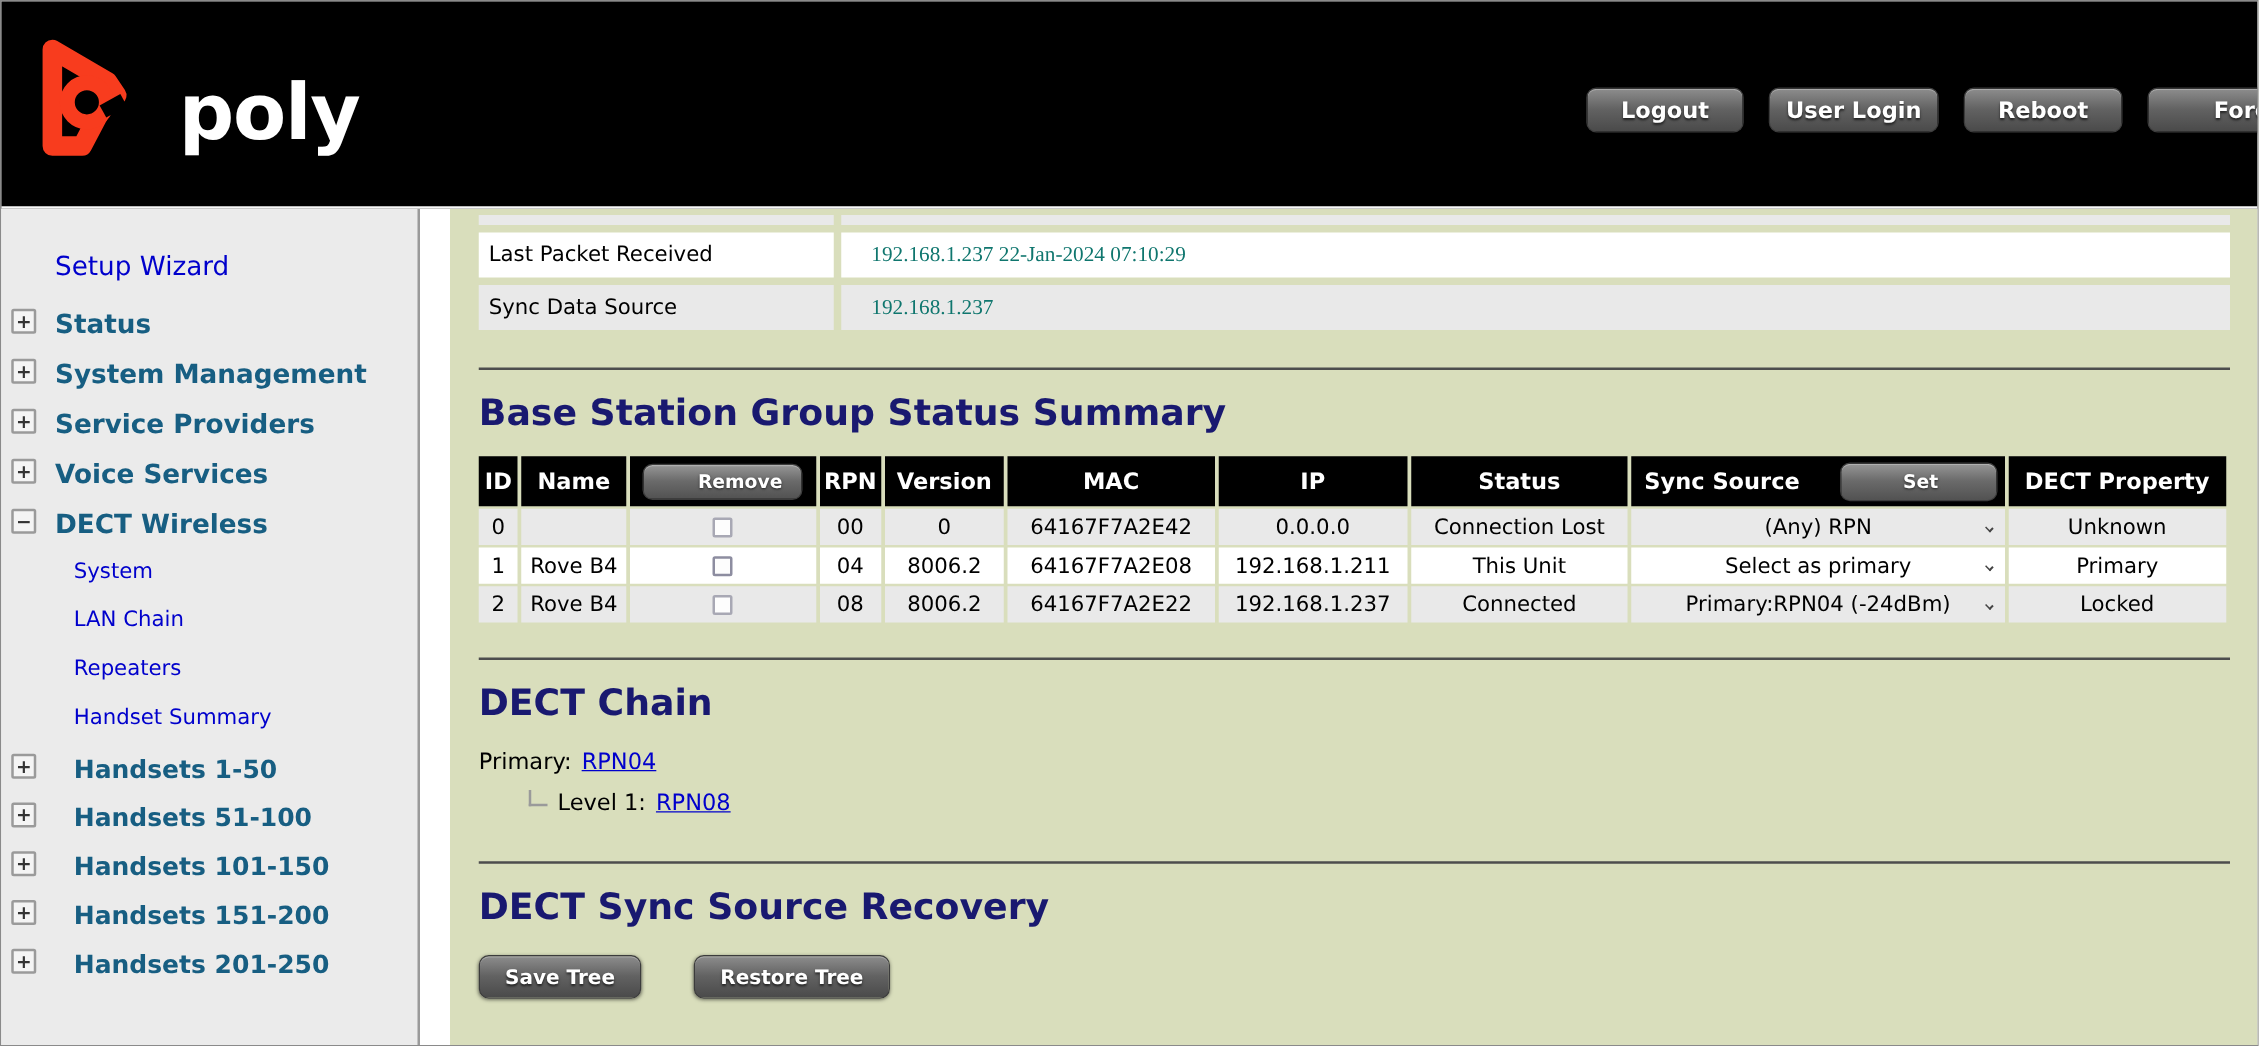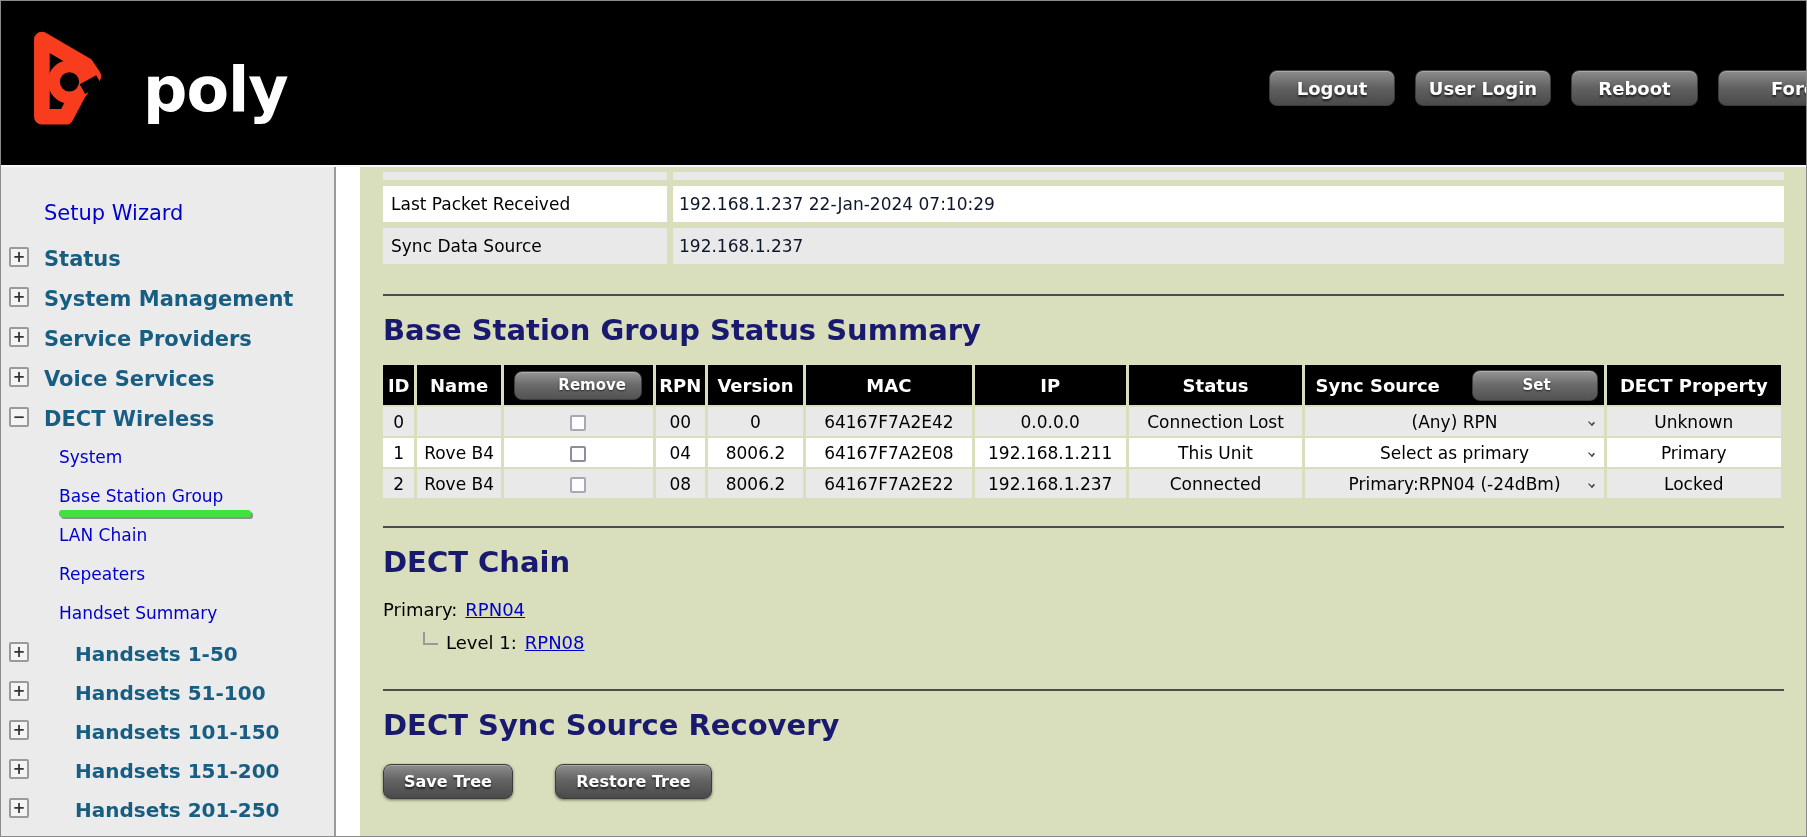--- a/index.html
+++ b/index.html
@@ -68,21 +68,21 @@
   .nav-row.sub { height: 39px; padding-left: 58px; }
   .nav-row.handsets { height: 39px; padding-left: 8px; }
   .expander {
     width: 20px; height: 20px; min-width: 20px;
     border: 2px solid #9a9a9a; background: #f4f4f4; border-radius: 2px;
     color: #333; font-size: 15px; font-weight: bold; line-height: 16px;
     display: flex; align-items: center; justify-content: center;
     cursor: pointer;
   }
   .nav-row.top .nav-label { margin-left: 15px; font-size: 21px; }
-  .nav-row.handsets .nav-label { margin-left: 46px; font-size: 20px; }
+  .nav-row.handsets .nav-label { margin-left: 30px; font-size: 20px; }
   .nav-label.teal { color: #175e82; font-weight: bold; }
   .nav-label.blue { color: #0000cc; }
   .nav-row.wizard .nav-label { font-size: 21px; }
   .nav-row.sub .nav-label { font-size: 17px; }
   .nav-active-wrap { display: flex; flex-direction: column; }
   .active-underline {
     height: 7px; width: 192px; margin-top: 4px;
     background: #3fe23f; border-radius: 3px;
     box-shadow: 2px 2px 0 rgba(70,70,70,.55);
   }
@@ -101,21 +101,21 @@
   .sliver .cellB { flex: 1; height: 8px; background: #e9e9e9; }
 
   .info-table { margin-top: 6px; display: flex; flex-direction: column; gap: 6px; }
   .info-row { display: flex; gap: 6px; height: 36px; }
   .info-row .label-cell {
     width: 284px; display: flex; align-items: center;
     padding-left: 8px; font-size: 17px; color: #000;
   }
   .info-row .value-cell {
     flex: 1; display: flex; align-items: center;
-    padding-left: 6px; font-size: 17px; color: #0f172a;
+    padding-left: 24px; font-size: 17px; color: #0f766e; font-family: Liberation Serif, serif;
   }
   .info-row.white .label-cell, .info-row.white .value-cell { background: #fff; }
   .info-row.gray  .label-cell, .info-row.gray  .value-cell { background: #e9e9e9; }
 
   .rule { border: none; border-top: 2px solid #4d4d4d; margin-top: 30px; }
   .rule.r2 { margin-top: 26px; }
   .rule.r3 { margin-top: 36px; }
 
   h1.section {
     color: #191970; font-size: 29px; font-weight: bold;
@@ -245,26 +245,20 @@
 
       <div class="nav-row top">
         <span class="expander">−</span>
         <span class="nav-label teal">DECT Wireless</span>
       </div>
 
       <div class="nav-row sub">
         <span class="nav-label blue">System</span>
       </div>
 
-      <div class="nav-row sub">
-        <span class="nav-active-wrap">
-          <span class="nav-label blue">Base Station Group</span>
-          <span class="active-underline"></span>
-        </span>
-      </div>
 
       <div class="nav-row sub">
         <span class="nav-label blue">LAN Chain</span>
       </div>
 
       <div class="nav-row sub">
         <span class="nav-label blue">Repeaters</span>
       </div>
 
       <div class="nav-row sub">

